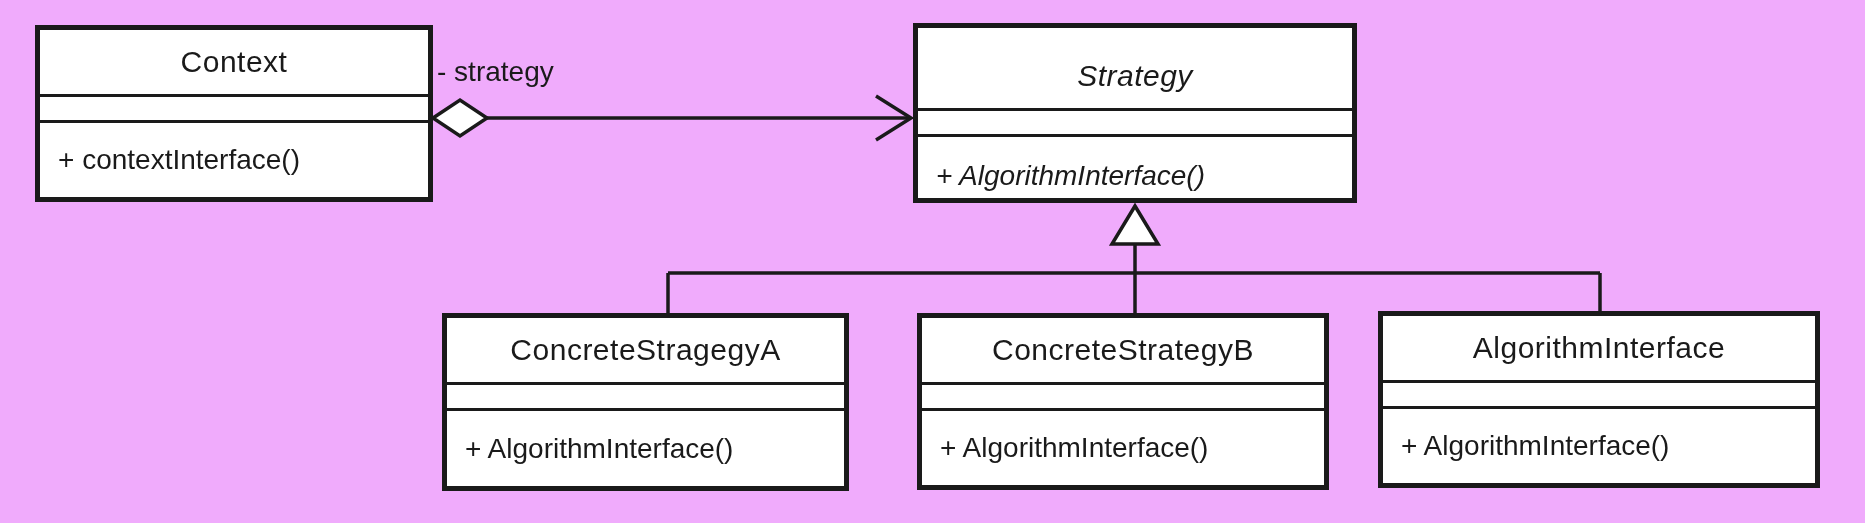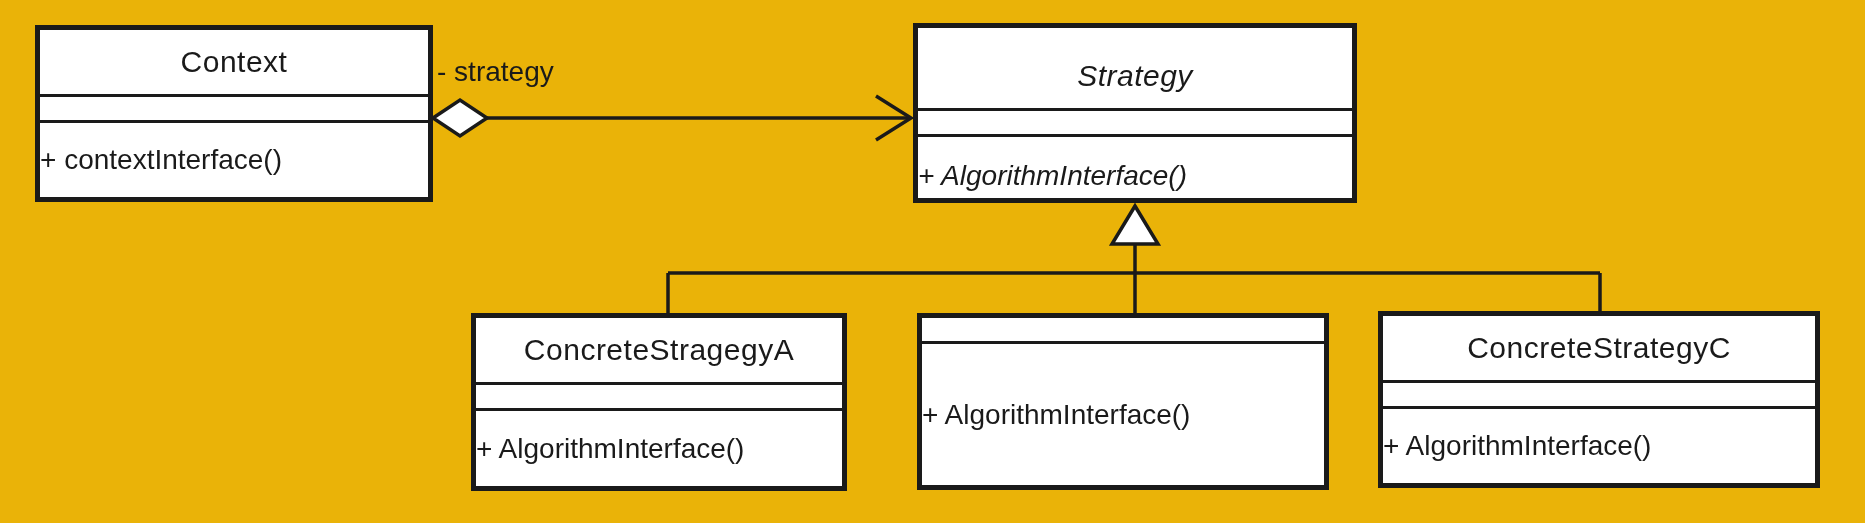--- a/index.html
+++ b/index.html
@@ -1,19 +1,19 @@
 <!DOCTYPE html>
 <html><head>
 <meta charset="utf-8">
 <style>
   html,body{margin:0;padding:0;background:#ffffff;}
   .canvas{
     position:relative;
     width:1865px;height:523px;
-    background:#eab308;
+    background:#f0abfc;
     font-family:"Liberation Sans", sans-serif;
     color:#1a1a1a;
     overflow:hidden;
   }
   svg.connector-layer{
     position:absolute;left:0;top:0;width:1865px;height:523px;
   }
   .uml-class{
     position:absolute;
     background:#ffffff;
@@ -32,34 +32,35 @@
   }
   .uml-attrs{
     flex:0 0 auto;
     height:23px;
     border-bottom:3px solid #1a1a1a;
   }
   .uml-methods{
     flex:1 1 auto;
     display:flex;align-items:center;
     font-size:28px;
+    padding-left:18px;
     white-space:nowrap;
   }
   .pad-wide{}
   .it{font-style:italic;margin-top:16px;}
   .assoc-label{
     position:absolute;
     left:437px;top:56px;
     font-size:28px;
     white-space:nowrap;
   }
   
   .box-context  {left:35px;  top:25px;  width:398px; height:177px;}
   .box-strategy {left:913px; top:23px;  width:444px; height:180px;}
-  .box-concA    {left:471px; top:313px; width:376px; height:178px;}
+  .box-concA    {left:442px; top:313px; width:407px; height:178px;}
   .box-concB    {left:917px; top:313px; width:412px; height:177px;}
   .box-concC    {left:1378px;top:311px; width:442px; height:177px;}
 </style>
 </head>
 <body>
 
 <div class="canvas">
 
   <svg class="connector-layer" viewBox="0 0 1865 523" xmlns="http://www.w3.org/2000/svg">
 
@@ -91,25 +92,26 @@
     <div class="uml-methods it">+ AlgorithmInterface()</div>
   </div>
 
   <div class="uml-class box-concA">
     <div class="uml-title">ConcreteStragegyA</div>
     <div class="uml-attrs"></div>
     <div class="uml-methods">+ AlgorithmInterface()</div>
   </div>
 
   <div class="uml-class box-concB">
+    <div class="uml-title">ConcreteStrategyB</div>
     <div class="uml-attrs"></div>
     <div class="uml-methods">+ AlgorithmInterface()</div>
   </div>
 
   <div class="uml-class box-concC">
-    <div class="uml-title">ConcreteStrategyC</div>
+    <div class="uml-title">AlgorithmInterface</div>
     <div class="uml-attrs"></div>
     <div class="uml-methods">+ AlgorithmInterface()</div>
   </div>
 
   <div class="assoc-label">- strategy</div>
 
 </div>
 
 </body></html>

